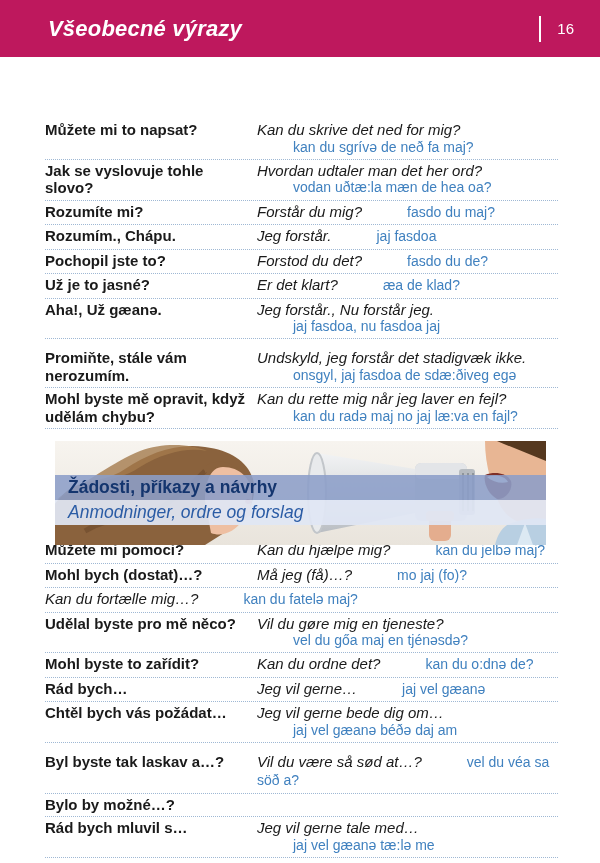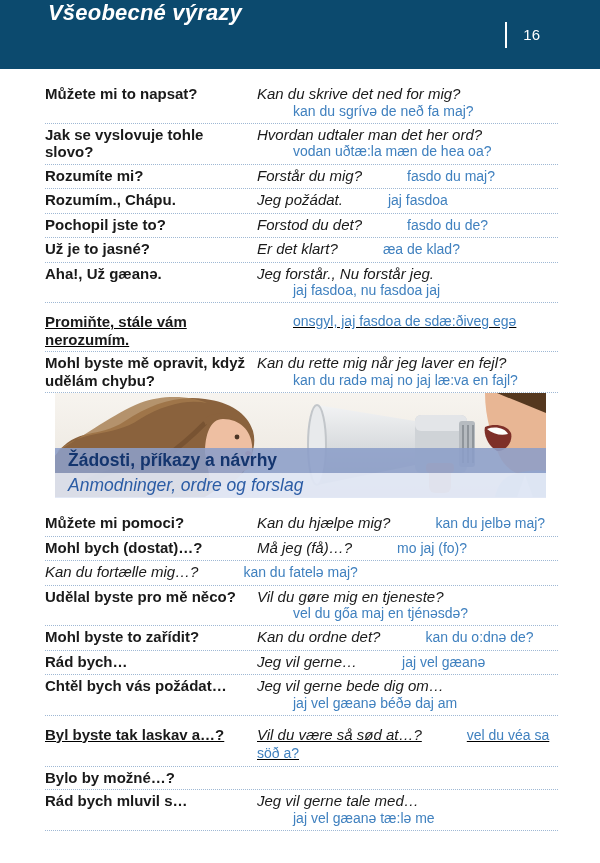--- a/index.html
+++ b/index.html
@@ -5,48 +5,48 @@
   html,body{margin:0;padding:0;}
   body{
     width:600px;height:863px;
     background:#ffffff;
     font-family:"Liberation Sans", sans-serif;
     overflow:hidden;
     position:relative;
   }
   
   .page-header{
-    position:absolute;top:0;left:0;right:0;height:69px;
-    background:#0c4a6e;
-    display:flex;
+    position:absolute;top:0;left:0;right:0;height:57px;
+    background:#be185d;
+    display:flex;align-items:center;
   }
   .page-header .title{
     color:#ffffff;font-size:22px;font-weight:bold;font-style:italic;
     margin-left:48px;letter-spacing:.2px;flex:1;
   }
   .page-header .pagenum-wrap{
-    display:flex;align-items:center;margin-right:60px;padding-left:41px;
+    display:flex;align-items:center;margin-right:26px;padding-left:41px;
   }
   .page-header .vsep{
     width:2px;height:26px;background:#ffffff;margin-right:16px;
   }
   .page-header .pagenum{color:#ffffff;font-size:15px;}
   
   .content{
     position:absolute;top:57px;left:0;right:0;bottom:0;
     padding:26px 42px 0 45px;
     box-sizing:border-box;
   }
-  .rows{width:100%;}
+  .rows{width:100%;margin-top:36px;}
   .row{
     display:flex;
     border-bottom:1px dotted #9fb8d4;
     padding:2px 0 3px 0;
   }
-  .row.gap{margin-top:8px;text-decoration:underline;}
+  .row.gap{margin-top:8px;}
   .row .cs{
     width:212px;flex:0 0 212px;
     font-weight:bold;color:#1a1a1a;
     font-size:15px;line-height:17.5px;
     padding-right:8px;box-sizing:border-box;
   }
   .row .da-wrap{
     flex:1;min-width:0;
     font-size:15px;line-height:17.5px;
   }
@@ -56,22 +56,22 @@
   .row .ph{
     color:#4081bf;font-size:14px;font-style:normal;
     margin-left:9px;
     padding-left:36px;
   }
   .row .ph.block{
     display:block;margin-left:0;line-height:17px;
   }
   
   .photo-section{
-    margin:0 0 14px 10px;
-    width:491px;height:105px;
+    margin:12px 0 14px 10px;
+    width:491px;height:84px;
     position:relative;
   }
   .photo-section svg{position:absolute;top:0;left:0;}
   .banner{
     position:absolute;left:0;right:0;bottom:0;
   }
   .banner .line1{
     background:rgba(140,158,200,0.88);
     padding:1px 0 2px 13px;
     font-size:17.5px;font-weight:bold;color:#14356e;
@@ -116,21 +116,21 @@
   <div class="row">
     <div class="cs">Rozumíte mi?</div>
     <div class="da-wrap">
       <span class="da">Forstår du mig?</span><span class="ph">fasdo du maj?</span>
     </div>
   </div>
 
   <div class="row">
     <div class="cs">Rozumím., Chápu.</div>
     <div class="da-wrap">
-      <span class="da">Jeg požádat.</span><span class="ph">jaj fasdoa</span>
+      <span class="da">Jeg forstår.</span><span class="ph">jaj fasdoa</span>
     </div>
   </div>
 
   <div class="row">
     <div class="cs">Pochopil jste to?</div>
     <div class="da-wrap">
       <span class="da">Forstod du det?</span><span class="ph">fasdo du de?</span>
     </div>
   </div>
 
@@ -144,21 +144,21 @@
   <div class="row">
     <div class="cs">Aha!, Už gæanə.</div>
     <div class="da-wrap">
       <span class="da">Jeg forstår., Nu forstår jeg.</span><span class="ph block">jaj fasdoa, nu fasdoa jaj</span>
     </div>
   </div>
 
   <div class="row gap">
     <div class="cs">Promiňte, stále vám nerozumím.</div>
     <div class="da-wrap">
-      <span class="ph block">onsgyl, jaj fasdoa de sdæ:ðiveg egə</span>
+      <span class="da">Undskyld, jeg forstår det stadigvæk ikke.</span><span class="ph block">onsgyl, jaj fasdoa de sdæ:ðiveg egə</span>
     </div>
   </div>
 
   <div class="row">
     <div class="cs">Mohl byste mě opravit, když udělám chybu?</div>
     <div class="da-wrap">
       <span class="da">Kan du rette mig når jeg laver en fejl?</span><span class="ph block">kan du radə maj no jaj læ:va en fajl?</span>
     </div>
   </div>
 </div>

